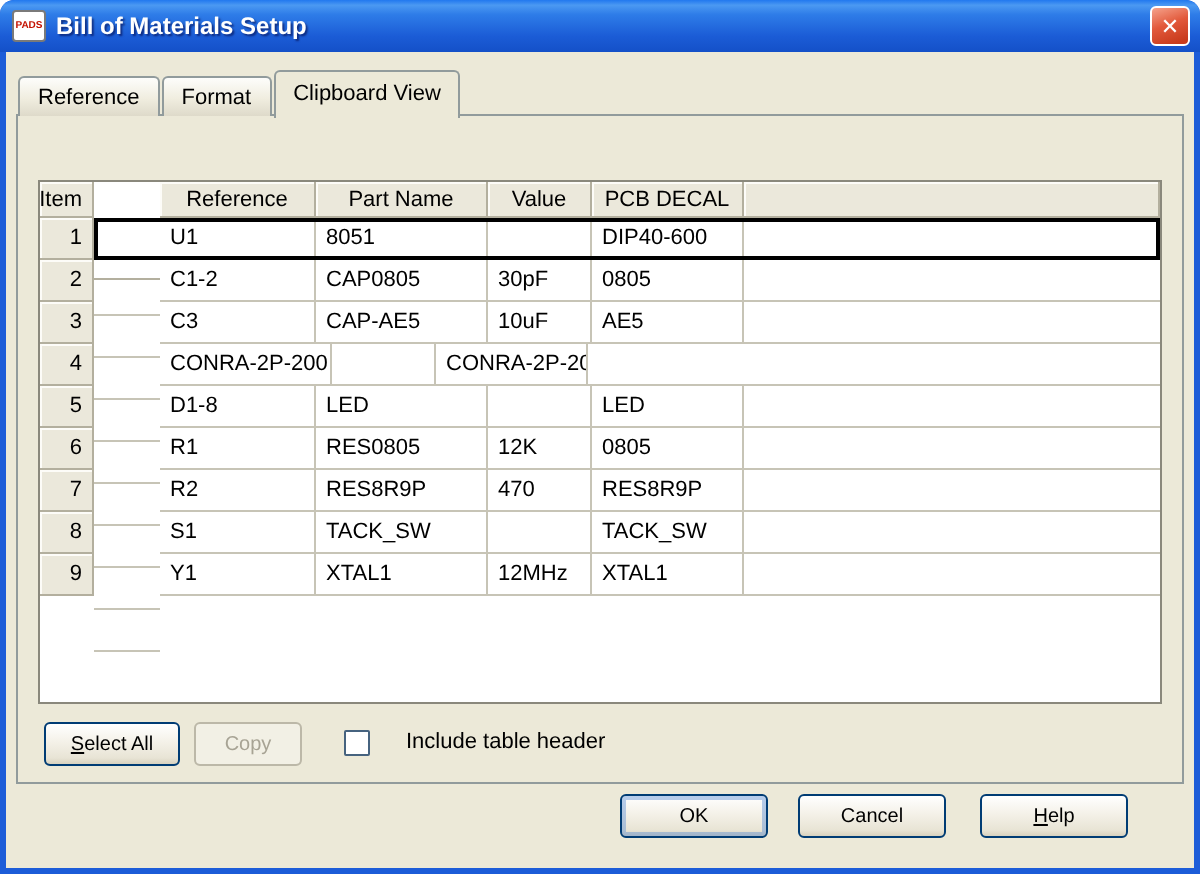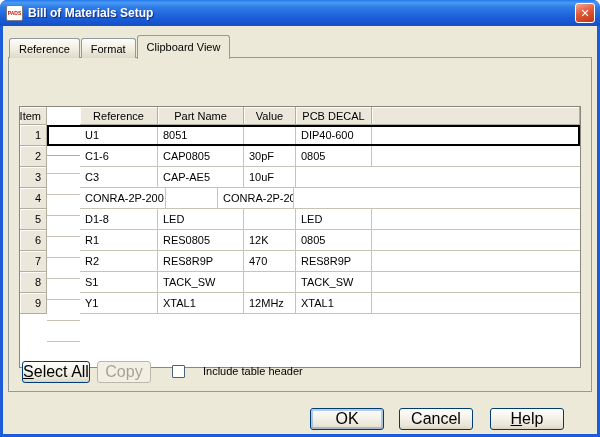--- a/index.html
+++ b/index.html
@@ -63,21 +63,21 @@
 
   
   .panel {
     position: absolute; left: 5px; right: 5px; top: 31px; height: 335px;
     border: 1px solid #919B9C;
     background: var(--dialog-bg, #ECE9D8);
   }
 
   
   .table-wrap {
-    position: absolute; left: 10px; top: 48px; width: 562px; height: 262px;
+    position: absolute; left: 10px; top: 32px; width: 562px; height: 262px;
     background: #fff; border: 1px solid #8A887C;
     overflow: hidden;
   }
   .thead { display: flex; height: 18px; }
   .trow  { display: flex; height: 21px; }
   .row-body { display: flex; flex: 1; min-width: 0; }
   .row-body.selected { outline: 2px solid var(--selection, #000); outline-offset: -2px; }
   .cell {
     display: flex; align-items: center;
     overflow: hidden; white-space: nowrap;
@@ -98,40 +98,40 @@
   .col1 { width: 33px; margin-top: 48px; }
   .col2 { width: 78px; }
   .col3 { width: 86px; }
   .col4 { width: 52px; }
   .col5 { width: 76px; }
   .col6 { flex: 1 1 auto; border-right: none; }
 
   
   .btn {
     position: absolute; height: 22px;
-    font-family: inherit; font-size: 16px; color: #000;
+    font-family: inherit; font-size: 10px; color: #000;
     border: 1px solid #003C74; border-radius: 3px;
     background: linear-gradient(180deg,#FFFFFF 0%,#F4F1E8 45%,#E8E4D5 85%,#D8D2BF 100%);
     cursor: default;
   }
   .btn.default { box-shadow: inset 0 0 0 2px rgba(96,144,212,.45); }
   .btn.disabled {
     background: #F2F0E5; border-color: #BCB8A8; color: #A7A394; box-shadow: none;
   }
   .btn-select-all { left: 13px; top: 303px; width: 68px; }
   .btn-copy      { left: 88px; top: 303px; width: 54px; }
 
   .checkbox {
     position: absolute; left: 163px; top: 307px;
     width: 13px; height: 13px;
     background: #fff; border: 1px solid #46637F; border-radius: 1px;
   }
   .cb-label { position: absolute; left: 194px; top: 307px; line-height: 13px; }
 
-  .footer { position: absolute; left: 0; right: 0; top: 382px; height: 23px; }
+  .footer { position: absolute; left: 0; right: 0; top: 371px; height: 23px; }
   .btn-ok     { left: 307px; top: 0; width: 74px; }
   .btn-cancel { left: 396px; top: 0; width: 74px; }
   .btn-help   { left: 487px; top: 0; width: 74px; }
 </style>
 </head>
 <body>
 
 <div class="dialog">
 
   <div class="titlebar">
@@ -173,34 +173,35 @@
                 <div class="cell data col3">8051</div>
                 <div class="cell data col4"></div>
                 <div class="cell data col5">DIP40-600</div>
                 <div class="cell data col6"></div>
               </div>
             </div>
             <div class="trow">
               <div class="cell hdr col0">2</div>
               <div class="row-body">
                 <div class="cell data col1 right">2</div>
-                <div class="cell data col2">C1-6</div>
+                <div class="cell data col2">C1-2</div>
                 <div class="cell data col3">CAP0805</div>
                 <div class="cell data col4">30pF</div>
                 <div class="cell data col5">0805</div>
                 <div class="cell data col6"></div>
               </div>
             </div>
             <div class="trow">
               <div class="cell hdr col0">3</div>
               <div class="row-body">
                 <div class="cell data col1 right">1</div>
                 <div class="cell data col2">C3</div>
                 <div class="cell data col3">CAP-AE5</div>
                 <div class="cell data col4">10uF</div>
+                <div class="cell data col5">AE5</div>
                 <div class="cell data col6"></div>
               </div>
             </div>
             <div class="trow">
               <div class="cell hdr col0">4</div>
               <div class="row-body">
                 <div class="cell data col1 right">1</div>
                 <div class="cell data col3">CONRA-2P-200</div>
                 <div class="cell data col4"></div>
                 <div class="cell data col5">CONRA-2P-200</div>

